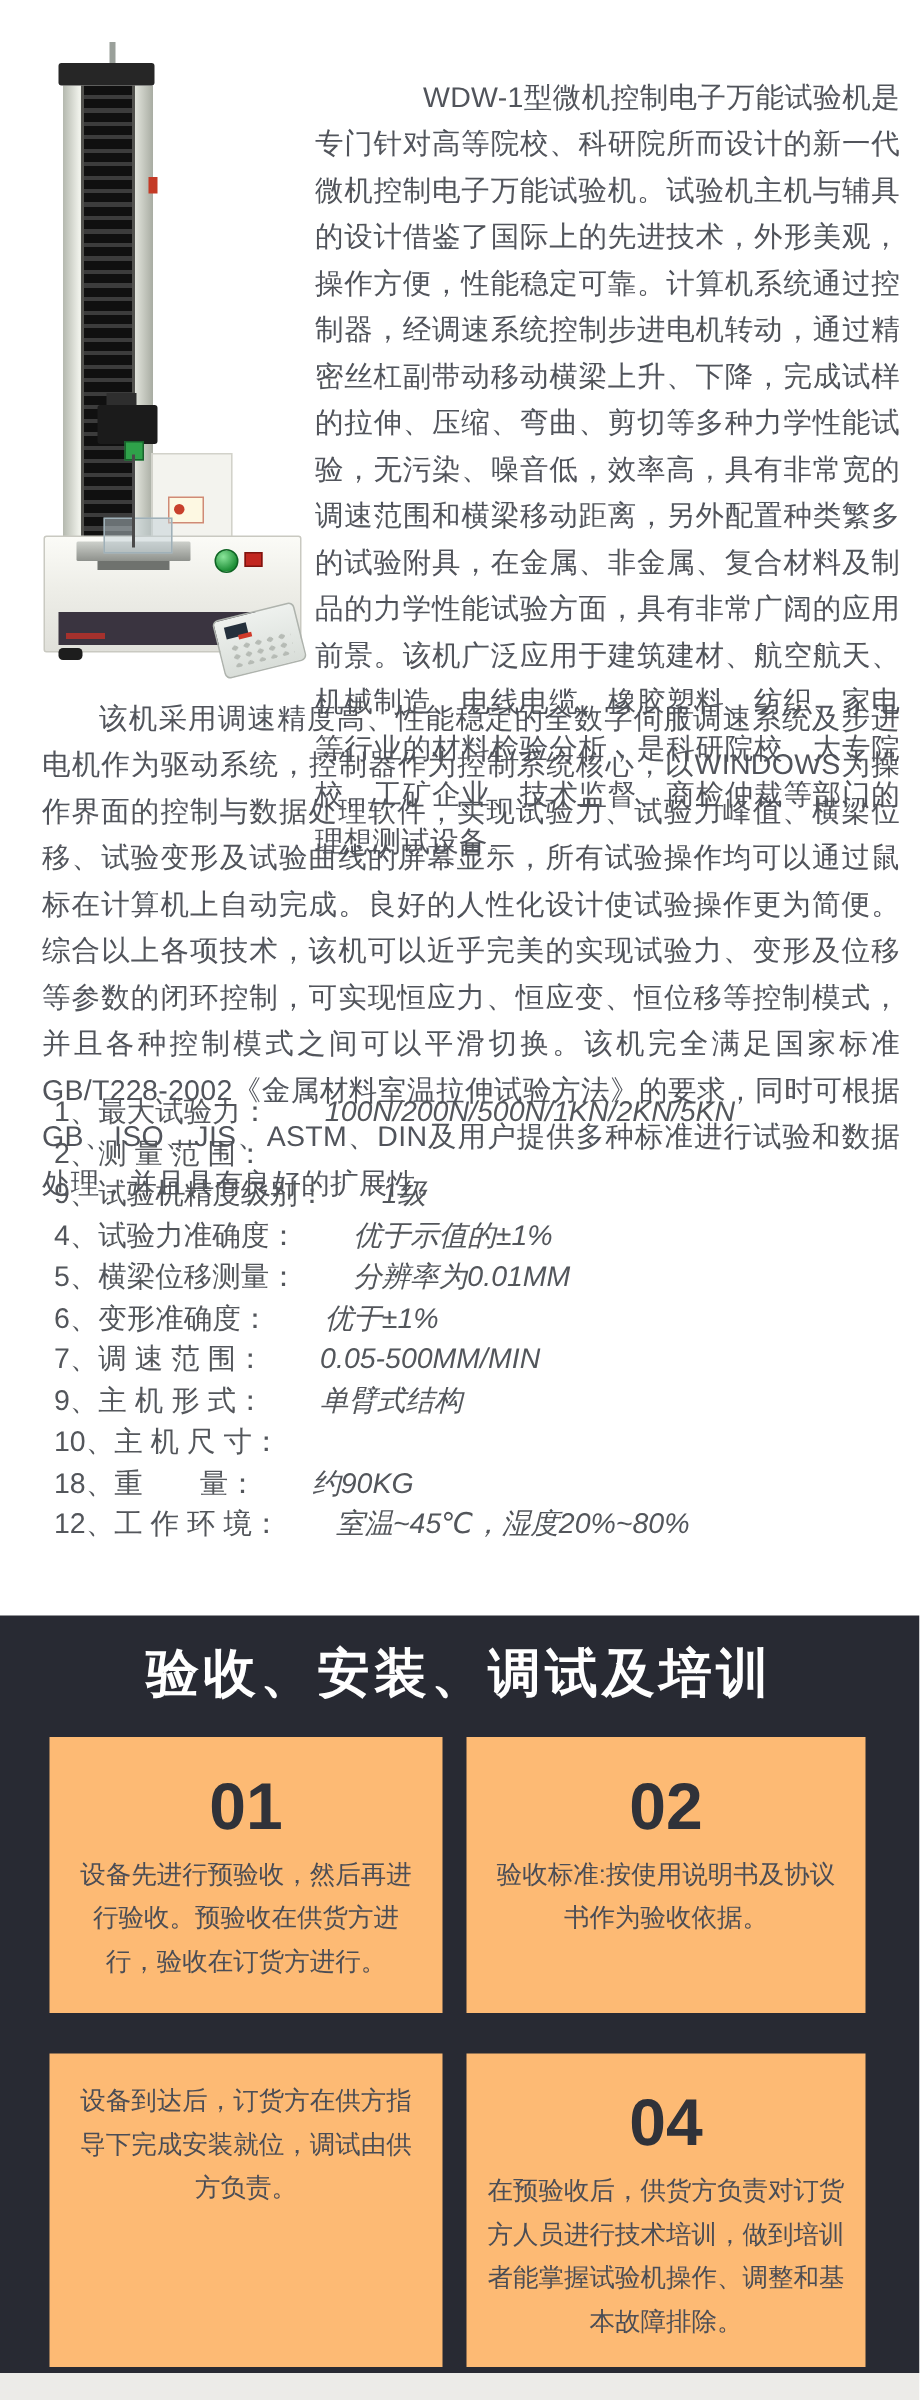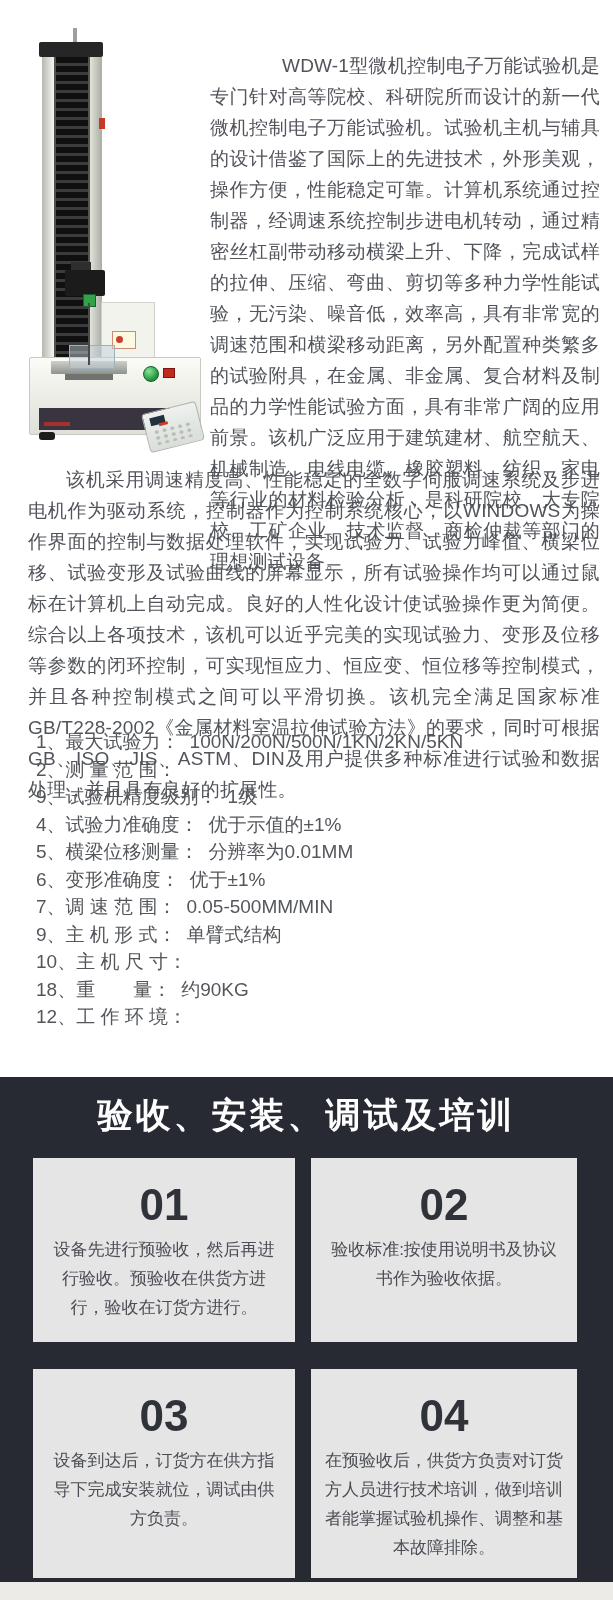--- a/index.html
+++ b/index.html
@@ -10,22 +10,22 @@
   }
 
   
   .para{position:absolute;font-size:19px;line-height:31px;color:#51545b;
         text-align:justify;margin:0;letter-spacing:.2px;}
   .para1{left:210px;top:50px;width:390px;text-indent:72px;}
   .para2{left:28px;top:464px;width:572px;text-indent:38px;}
 
   
   .specs{position:absolute;left:36px;top:728px;font-size:19px;color:#53565b;}
-  .spec-item{height:27.5px;line-height:27.5px;display:flex;white-space:pre;}
-  .spec-value{margin-left:10px;}
+  .spec-item{height:27.5px;line-height:27.5px;display:flex;white-space:pre;gap:27px;}
+  .spec-value{margin-left:10px;font-style:italic;}
 
   
   .machine{position:absolute;left:25px;top:15px;width:190px;height:440px;}
   .machine div{position:absolute;}
   .m-pin{left:48px;top:13px;width:4px;height:16px;background:#9aa09a;}
   .m-cap{left:14px;top:27px;width:64px;height:15px;background:#262626;border-radius:2px;z-index:2;}
   .m-col{left:17px;top:42px;width:60px;height:306px;z-index:1;
     background:linear-gradient(90deg,#b4b8ae 0,#eff1ea 18%,#e4e7de 40%,#cfd3c9 55%,#e8eae2 78%,#a8aca2 100%);}
   .m-track{left:12px;top:0;width:36px;height:306px;
     background:repeating-linear-gradient(180deg,#101010 0 6px,#3c3c3c 6px 9px);
@@ -61,21 +61,21 @@
   .m-remote-led{left:8px;top:7px;width:9px;height:3px;background:#d03a2a;}
   .m-remote-keys{left:6px;top:17px;width:42px;height:16px;
     background-image:radial-gradient(#b6bbb5 2px,transparent 2.2px);background-size:8px 6px;}
 
   
   .training{position:absolute;left:0;top:1077px;width:613px;height:505px;background:#282a33;}
   .training-title{padding-top:15px;text-align:center;color:#ffffff;font-size:35px;
     font-weight:bold;letter-spacing:3px;}
   .cards{position:absolute;left:33px;top:81px;width:544px;display:grid;
     grid-template-columns:262px 266px;column-gap:16px;row-gap:27px;}
-  .card{background:#e5e5e5;min-height:184px;text-align:center;
+  .card{background:#fdba74;min-height:184px;text-align:center;
     padding:12px 13px 16px;box-sizing:border-box;}
   .card-number{font-size:44px;font-weight:bold;color:#303239;margin-top:10px;}
   .card-text{margin-top:5px;font-size:17px;line-height:29px;color:#4b4d55;}
 
   .footer-strip{position:absolute;left:0;top:1582px;width:613px;height:18px;background:#ecebe8;}
 </style>
 </head>
 <body>
 
 <div>
@@ -125,36 +125,35 @@
     <div class="spec-item"><span class="spec-label">1、最大试验力：</span><span class="spec-value">100N/200N/500N/1KN/2KN/5KN</span></div>
     <div class="spec-item"><span class="spec-label">2、测 量 范 围：</span></div>
     <div class="spec-item"><span class="spec-label">9、试验机精度级别：</span><span class="spec-value">1级</span></div>
     <div class="spec-item"><span class="spec-label">4、试验力准确度：</span><span class="spec-value">优于示值的±1%</span></div>
     <div class="spec-item"><span class="spec-label">5、横梁位移测量：</span><span class="spec-value">分辨率为0.01MM</span></div>
     <div class="spec-item"><span class="spec-label">6、变形准确度：</span><span class="spec-value">优于±1%</span></div>
     <div class="spec-item"><span class="spec-label">7、调 速 范 围：</span><span class="spec-value">0.05-500MM/MIN</span></div>
     <div class="spec-item"><span class="spec-label">9、主 机 形 式：</span><span class="spec-value">单臂式结构</span></div>
     <div class="spec-item"><span class="spec-label">10、主 机 尺 寸：</span></div>
     <div class="spec-item"><span class="spec-label">18、重　　量：</span><span class="spec-value">约90KG</span></div>
-    <div class="spec-item"><span class="spec-label">12、工 作 环 境：</span></div>
+    <div class="spec-item"><span class="spec-label">12、工 作 环 境：</span><span class="spec-value">室温~45℃，湿度20%~80%</span></div>
   </div>
 
   <div class="training">
     <div class="training-title">验收、安装、调试及培训</div>
     <div class="cards">
       <div class="card">
         <div class="card-number">01</div>
         <div class="card-text">设备先进行预验收，然后再进行验收。预验收在供货方进行，验收在订货方进行。</div>
       </div>
       <div class="card">
         <div class="card-number">02</div>
         <div class="card-text">验收标准:按使用说明书及协议书作为验收依据。</div>
       </div>
       <div class="card">
-        <div class="card-number">03</div>
         <div class="card-text">设备到达后，订货方在供方指导下完成安装就位，调试由供方负责。</div>
       </div>
       <div class="card">
         <div class="card-number">04</div>
         <div class="card-text">在预验收后，供货方负责对订货方人员进行技术培训，做到培训者能掌握试验机操作、调整和基本故障排除。</div>
       </div>
     </div>
   </div>
 
   <div class="footer-strip"></div>

